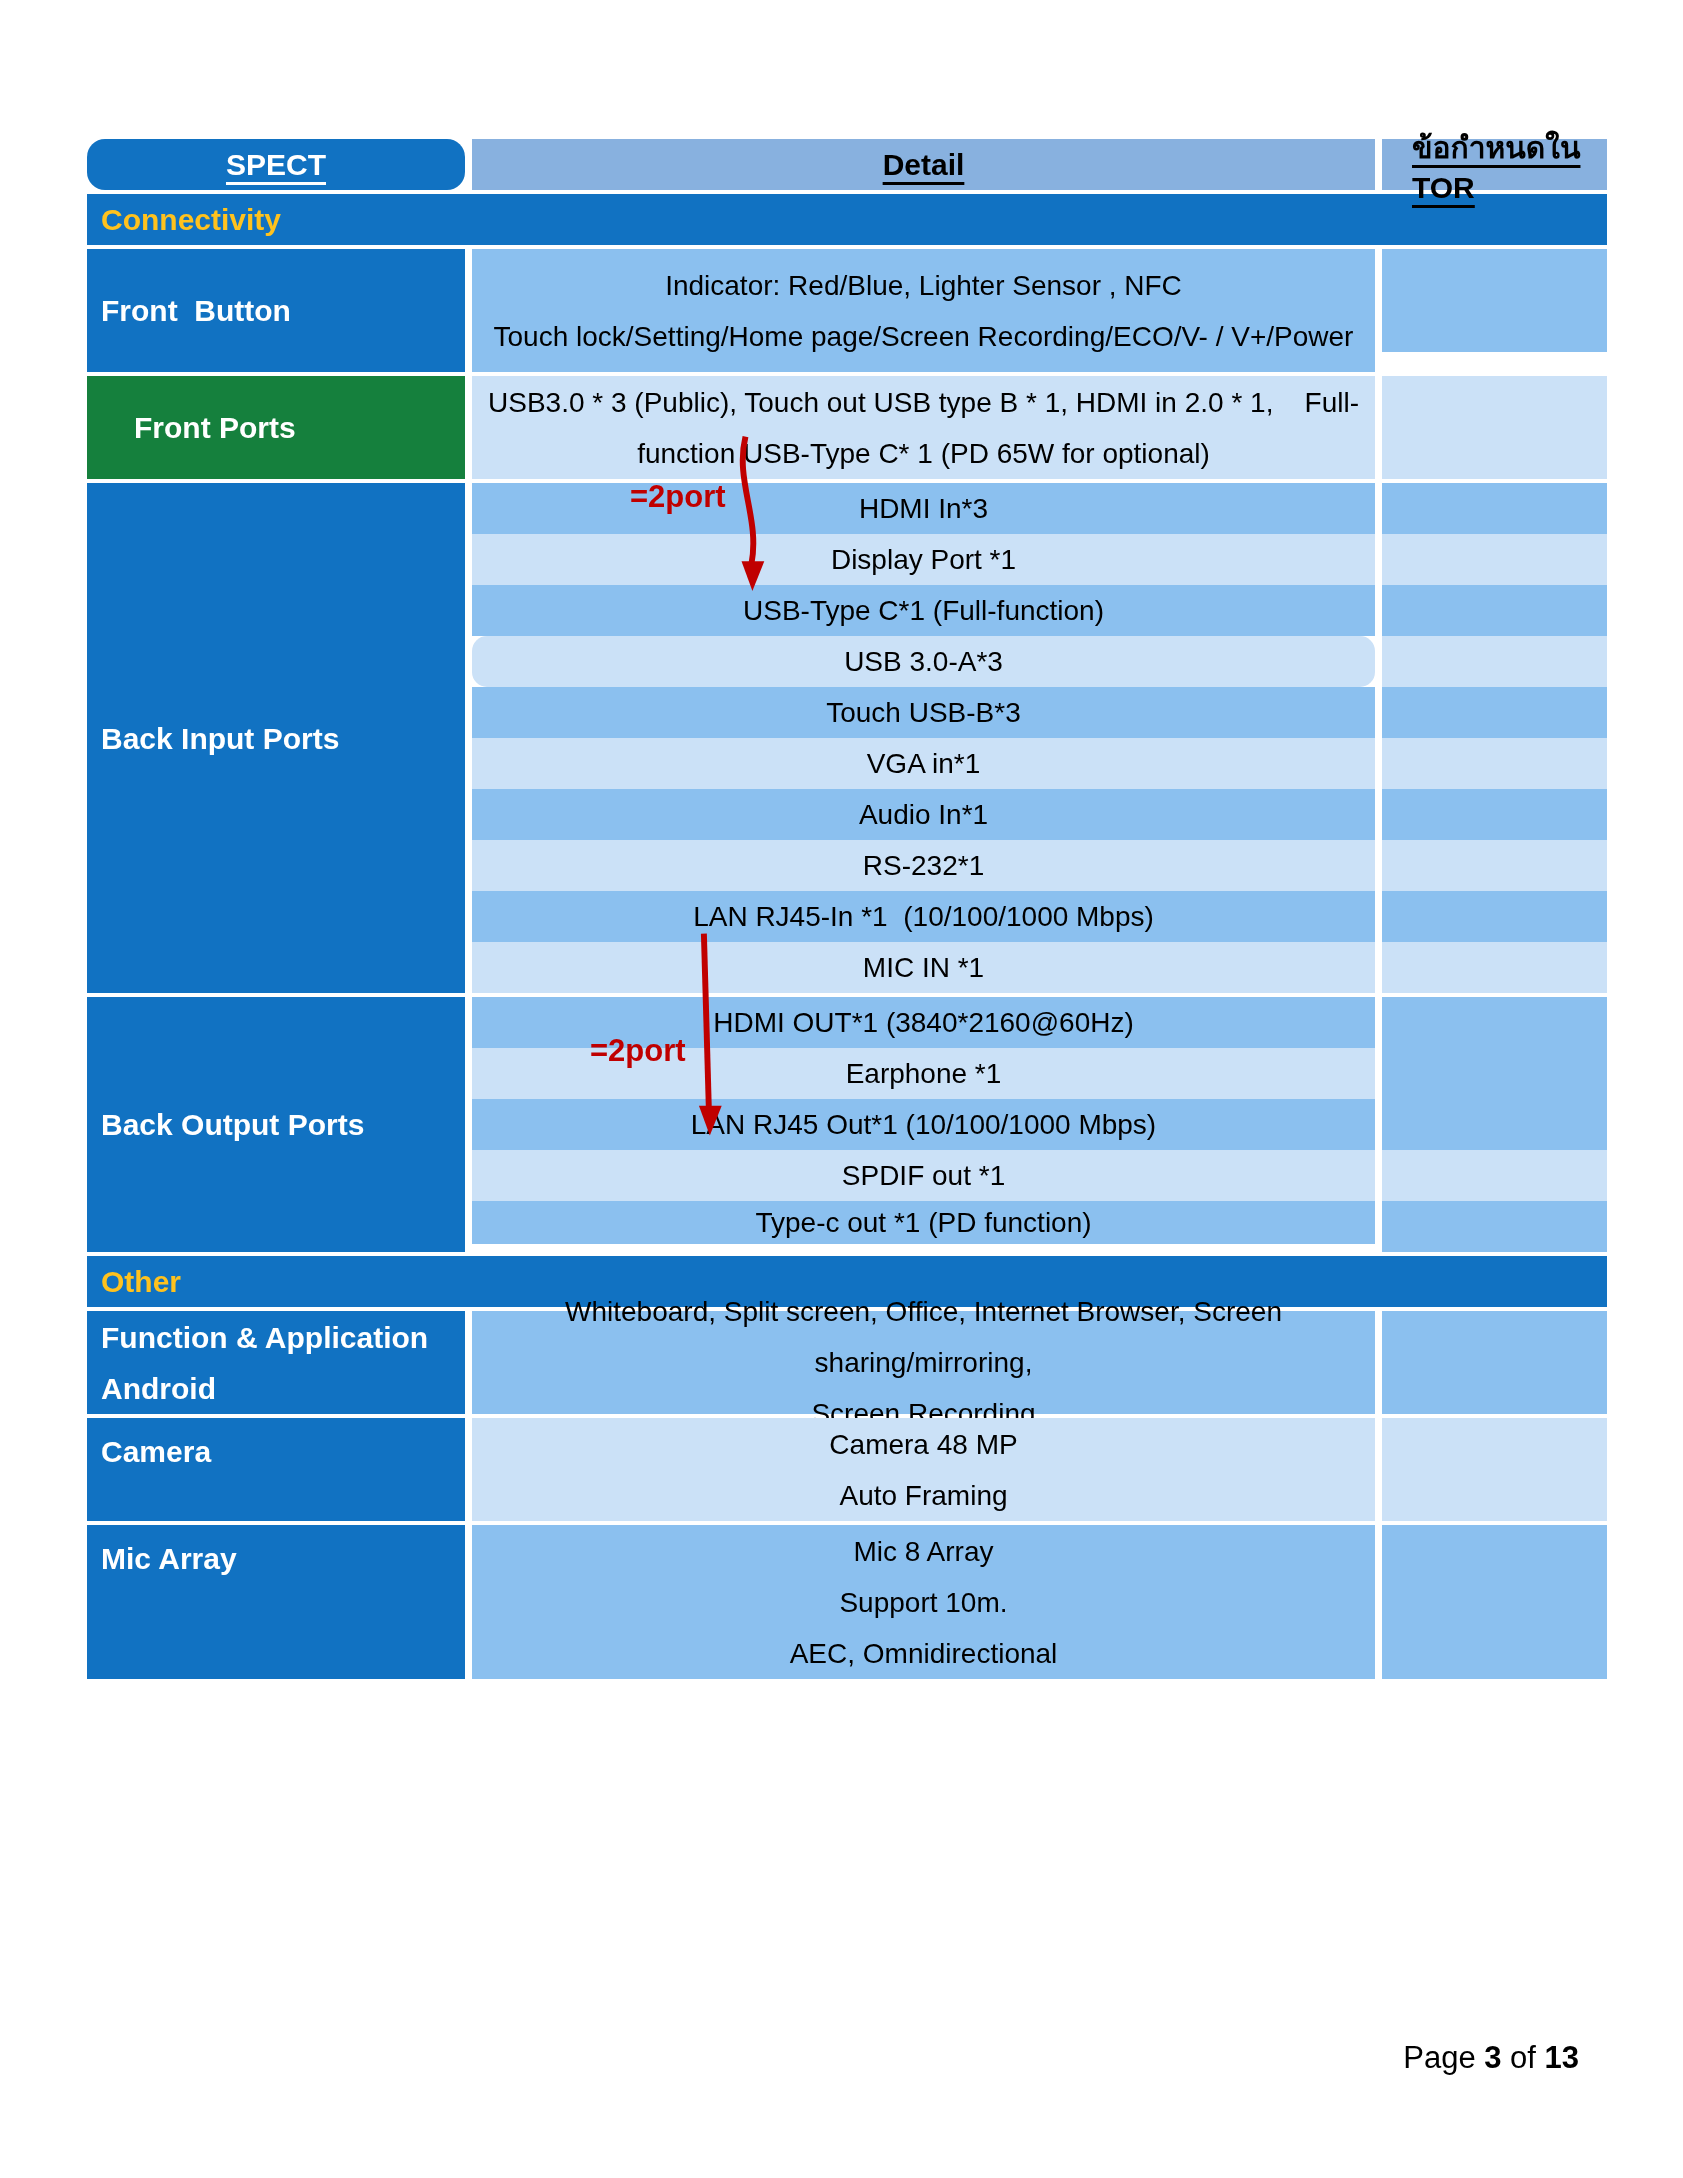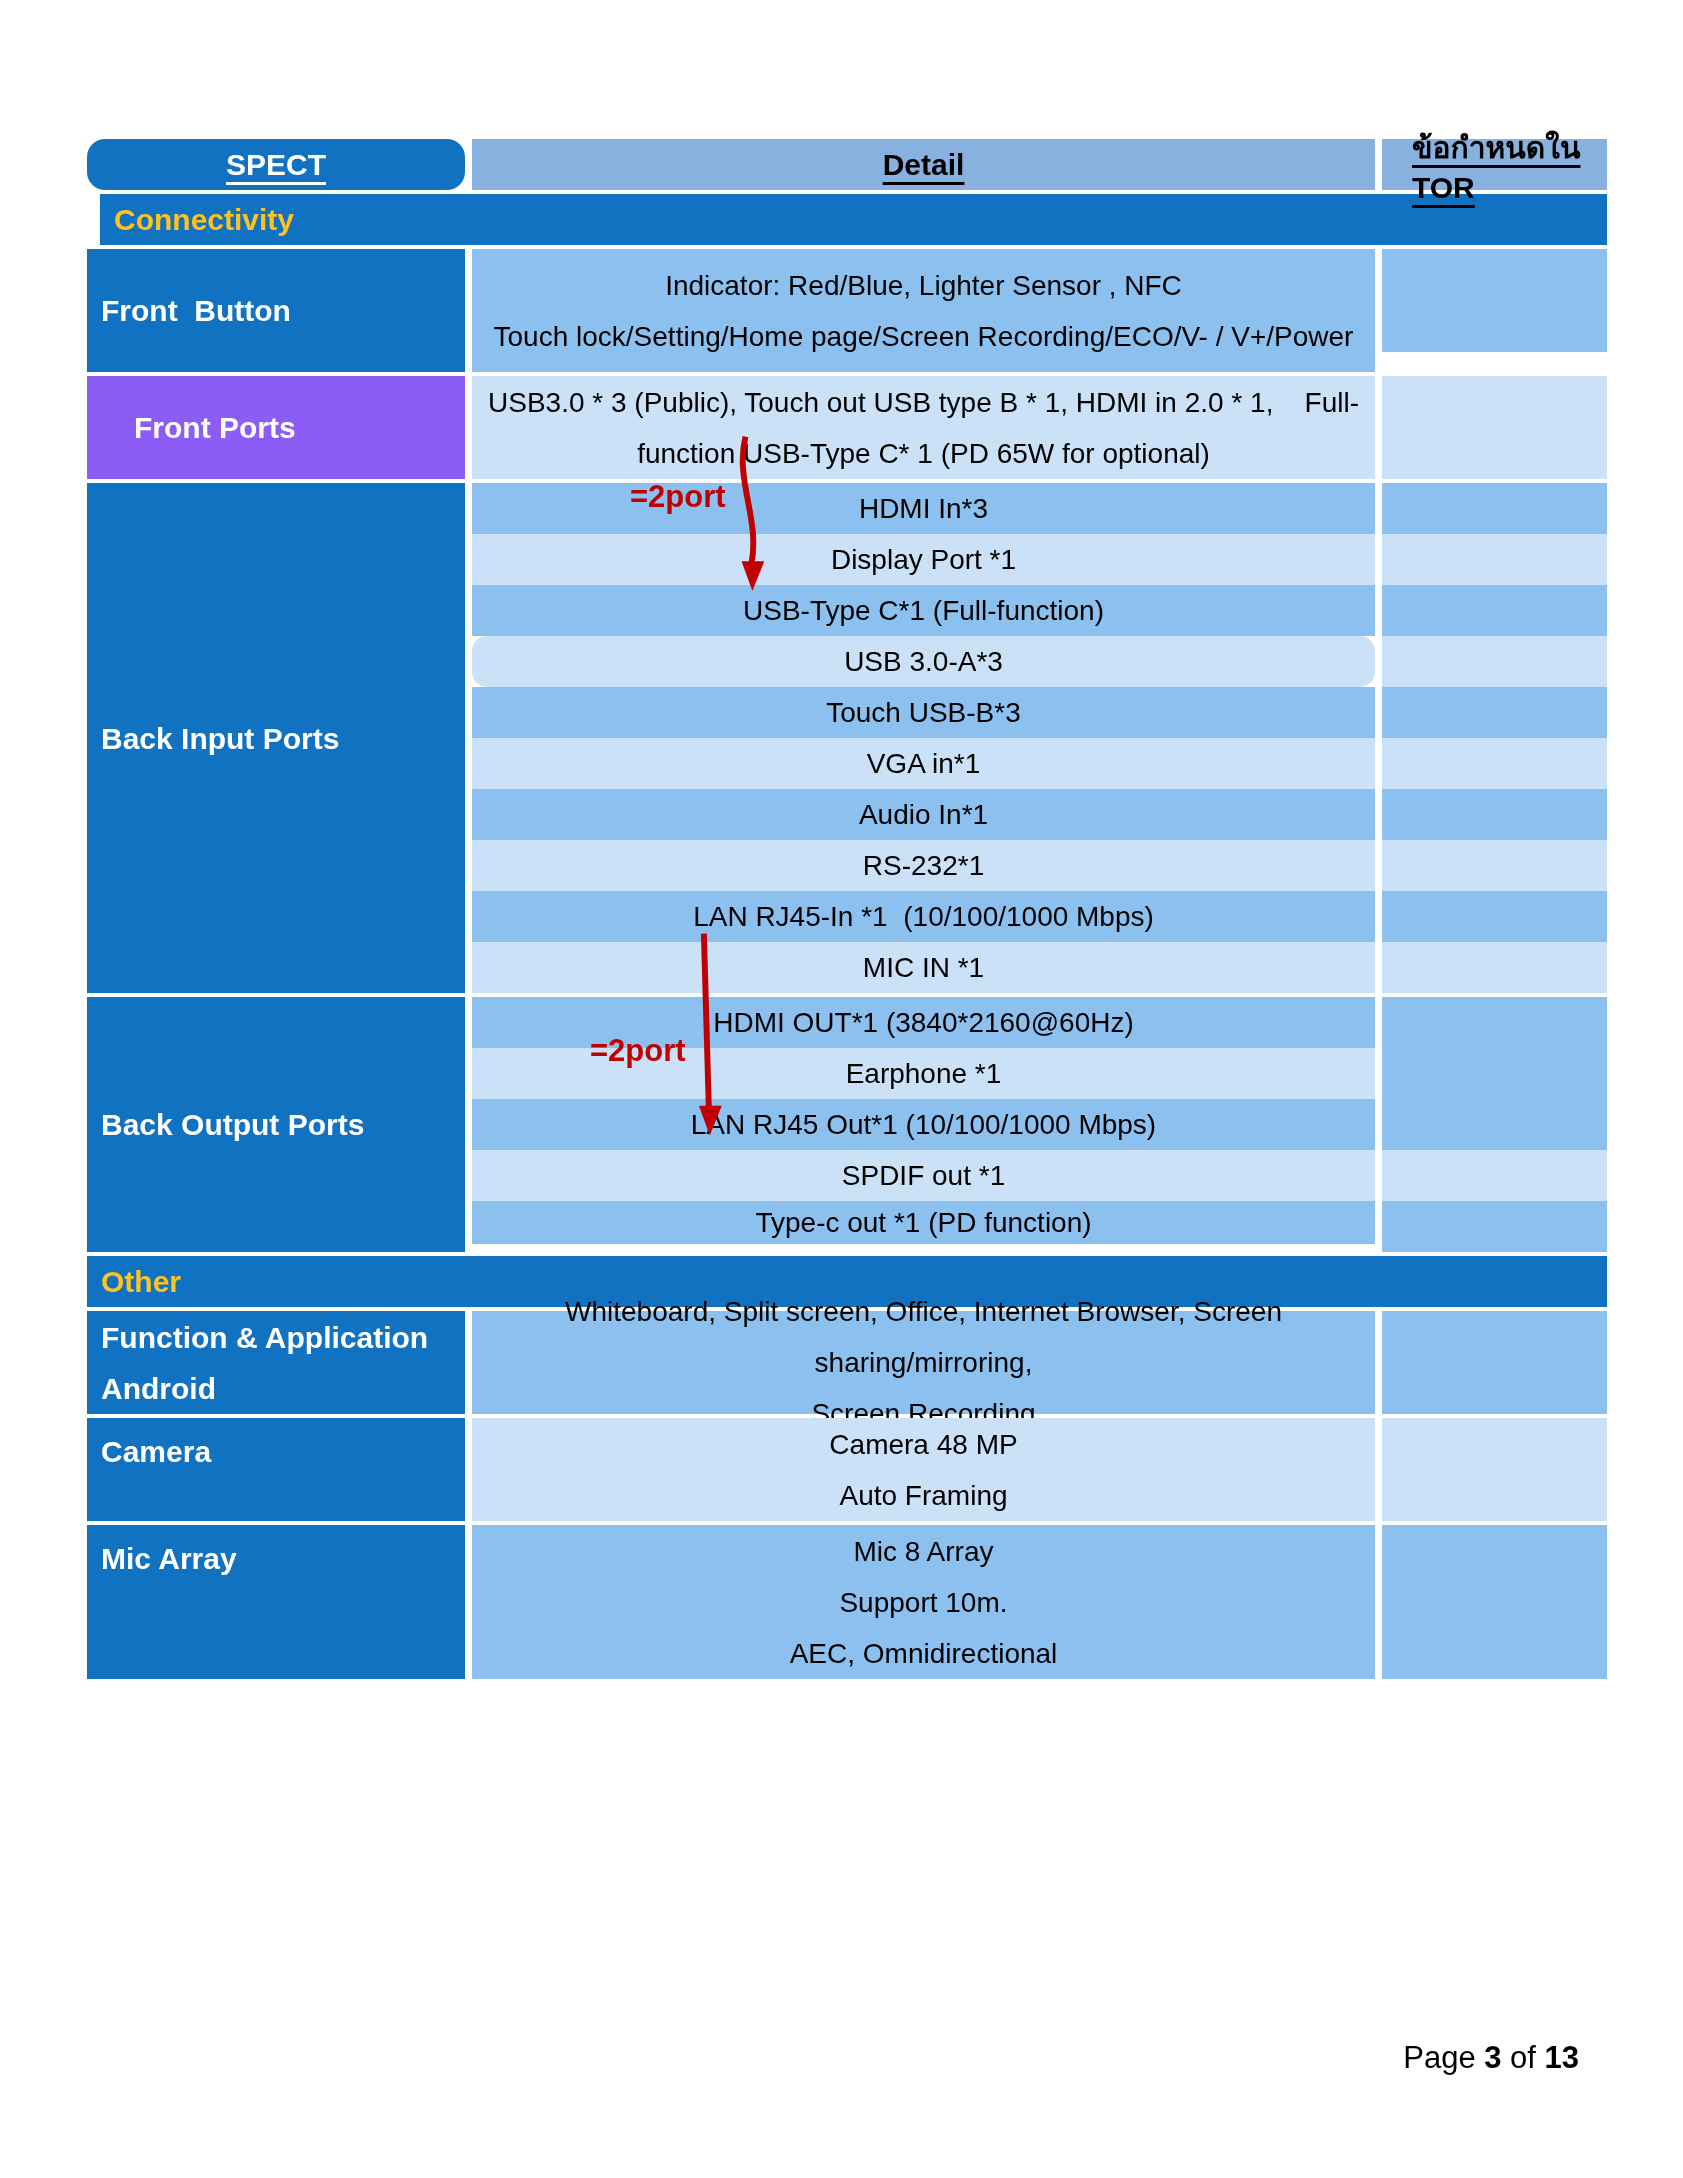--- a/index.html
+++ b/index.html
@@ -45,36 +45,36 @@
       <span class="ul">SPECT</span>
     </div>
     <div class="hcell c2" style="background: rgb(136, 177, 223);">
       <span class="ul">Detail</span>
     </div>
     <div class="hcell c3" style="background: rgb(136, 177, 223); padding-left: 30px;">
       <span class="ul">ข้อกำหนดใน TOR</span>
     </div>
   </div>
   <div id="table-body">
-      <div class="band" style="background: rgb(17, 114, 194); color: rgb(255, 194, 30); margin-left: 13px;">
+      <div class="band" style="background: rgb(17, 114, 194); color: rgb(255, 194, 30);">
         <span>Connectivity</span>
       </div>
       <div class="group">
         <div class="spec-cell" style="background: rgb(17, 114, 194);">
           <div style="white-space: pre;">Front  Button</div>
         </div>
         <div class="rows">
           <div class="subrow">
             <div class="detail-cell" style="height: 123px; background: rgb(139, 192, 239);"><div>Indicator: Red/Blue, Lighter Sensor , NFC</div><div>Touch lock/Setting/Home page/Screen Recording/ECO/V- / V+/Power</div></div>
             <div class="tor-cell" style="height: 103px; background: rgb(139, 192, 239);"></div>
           </div>
         </div>
       </div>
       <div class="group">
-        <div class="spec-cell" style="background: #8b5cf6; padding-left: 47px;">
+        <div class="spec-cell" style="background: #15803d; padding-left: 47px;">
           <div style="white-space: pre;">Front Ports</div>
         </div>
         <div class="rows">
           <div class="subrow">
             <div class="detail-cell" style="height: 103px; background: rgb(203, 225, 247);"><div>USB3.0 * 3 (Public), Touch out USB type B * 1, HDMI in 2.0 * 1,    Full-</div><div>function USB-Type C* 1 (PD 65W for optional)</div></div>
             <div class="tor-cell" style="height: 103px; background: rgb(203, 225, 247);"></div>
           </div>
         </div>
       </div>
       <div class="group">

